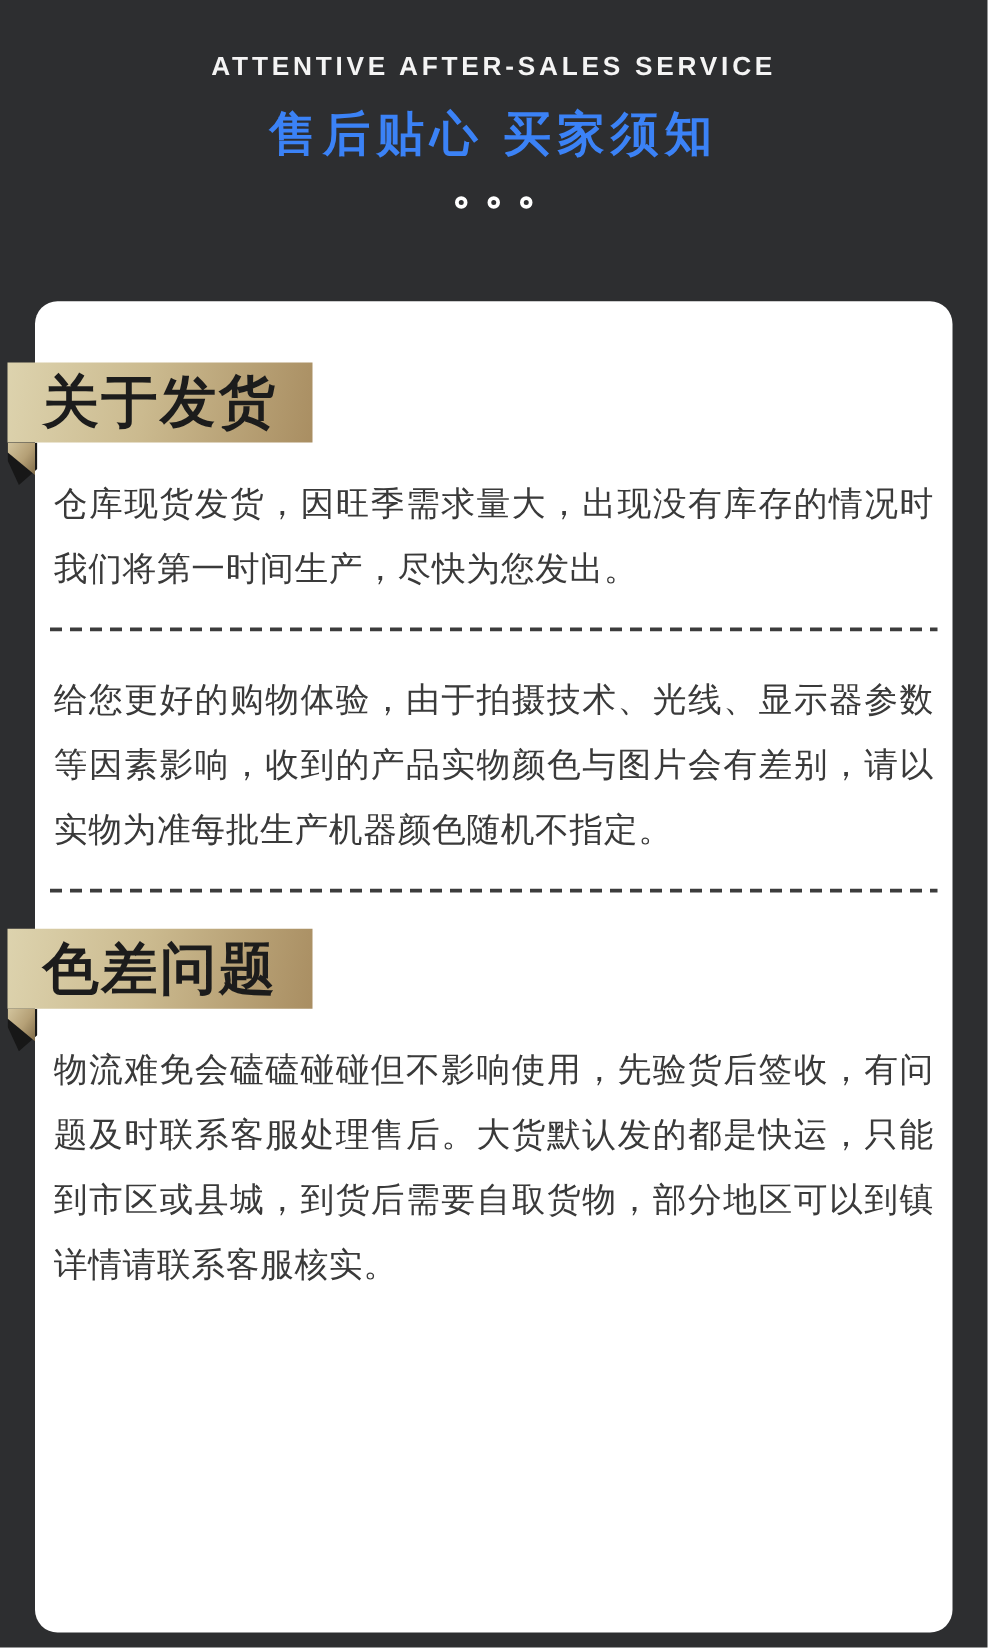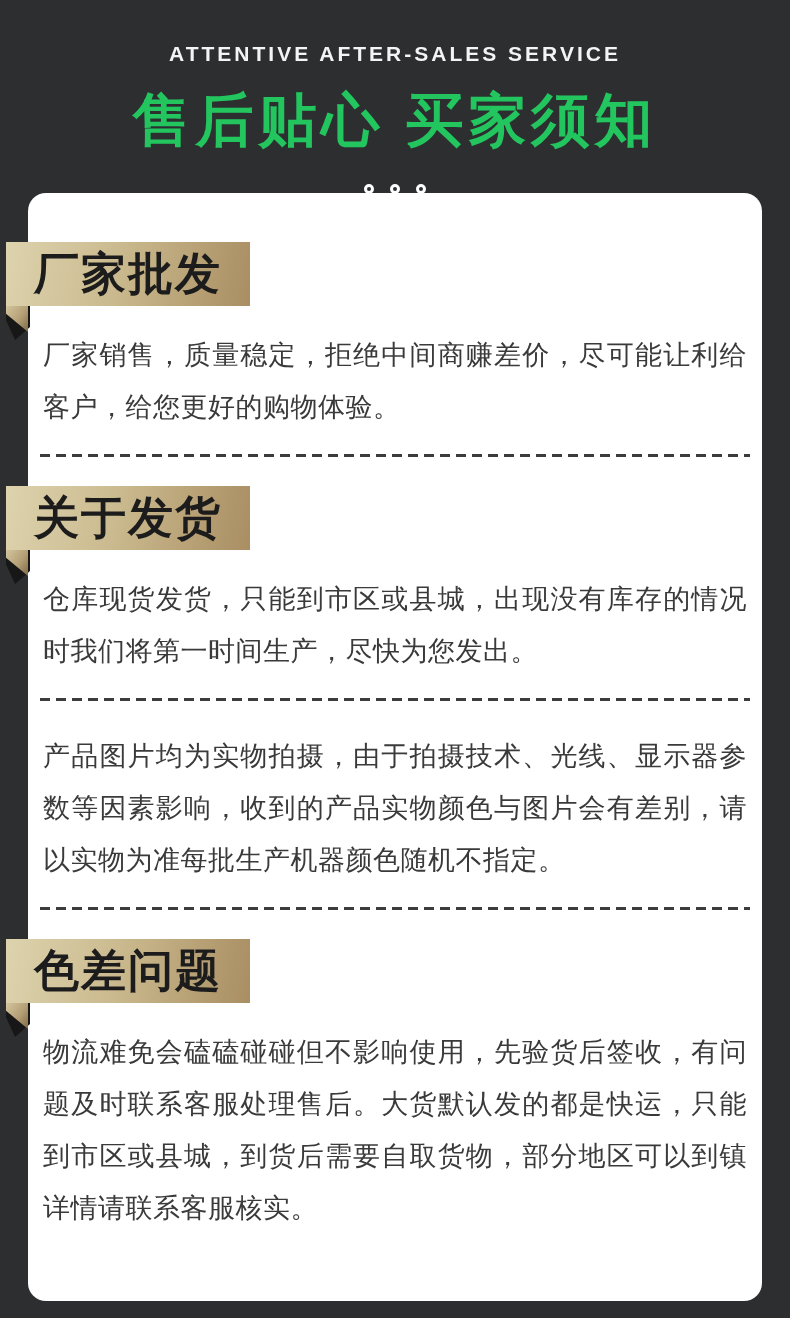--- a/index.html
+++ b/index.html
@@ -6,37 +6,37 @@
   html, body { width: 790px; }
   body {
     width: 790px;
     height: 1318px;
     background: #2d2e30;
     font-family: "Liberation Sans", "DejaVu Sans", sans-serif;
     overflow: hidden;
   }
   
   .header {
-    height: 193px;
+    height: 241px;
     text-align: center;
     color: #ffffff;
     padding-top: 42px;
   }
   .header .subtitle {
     font-size: 21px;
     font-weight: bold;
     letter-spacing: 3px;
     color: #f4f4f4;
   }
   .header .title {
     margin-top: 16px;
-    font-size: 58px;
+    font-size: 38px;
     font-weight: bold;
     letter-spacing: 5px;
-    color: #22c55e;
+    color: #3b82f6;
   }
   .header .dots {
     margin-top: 24px;
     display: flex;
     justify-content: center;
     gap: 16px;
   }
   .header .dots span {
     width: 10px;
     height: 10px;
@@ -118,34 +118,29 @@
   <div class="title">售后贴心 买家须知</div>
   <div class="dots">
     <span></span>
     <span></span>
     <span></span>
   </div>
 </div>
 
 <div class="card">
 
+
   <div class="section">
-    <div class="ribbon">厂家批发</div>
-    <div class="body">厂家销售，质量稳定，拒绝中间商赚差价，尽可能让利给客户，给您更好的购物体验。</div>
+    <div class="ribbon">关于发货</div>
+    <div class="body">仓库现货发货，因旺季需求量大，出现没有库存的情况时我们将第一时间生产，尽快为您发出。</div>
     <div class="dash"></div>
   </div>
 
   <div class="section">
-    <div class="ribbon">关于发货</div>
-    <div class="body">仓库现货发货，只能到市区或县城，出现没有库存的情况时我们将第一时间生产，尽快为您发出。</div>
-    <div class="dash"></div>
-  </div>
-
-  <div class="section">
-    <div class="body">产品图片均为实物拍摄，由于拍摄技术、光线、显示器参数等因素影响，收到的产品实物颜色与图片会有差别，请以实物为准每批生产机器颜色随机不指定。</div>
+    <div class="body">给您更好的购物体验，由于拍摄技术、光线、显示器参数等因素影响，收到的产品实物颜色与图片会有差别，请以实物为准每批生产机器颜色随机不指定。</div>
     <div class="dash"></div>
   </div>
 
   <div class="section">
     <div class="ribbon">色差问题</div>
     <div class="body">物流难免会磕磕碰碰但不影响使用，先验货后签收，有问题及时联系客服处理售后。大货默认发的都是快运，只能到市区或县城，到货后需要自取货物，部分地区可以到镇详情请联系客服核实。</div>
 
   </div>
 
 </div>

